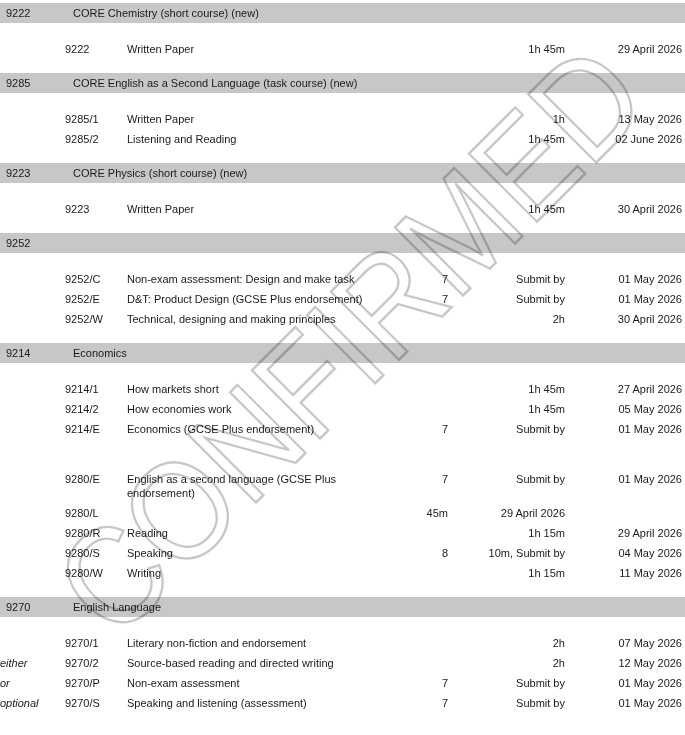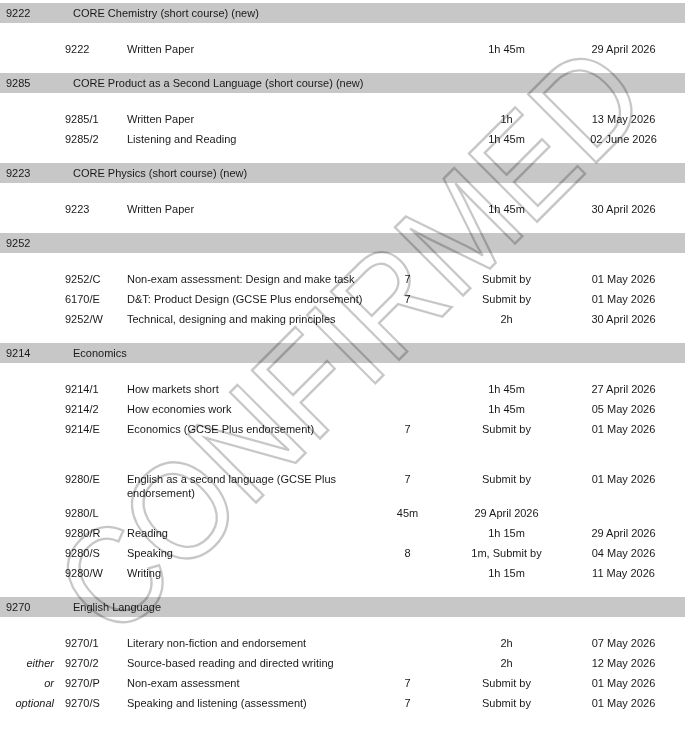--- a/index.html
+++ b/index.html
@@ -35,25 +35,24 @@
   .component-row {
     display: grid;
     grid-template-columns: 65px 62px 240px 81px 117px 117px;
     align-items: start;
     min-height: 20px;
     padding: 3px 0;
     font-size: 11px;
     line-height: 14px;
   }
   .cell-qualifier {
-    text-align: right;
     padding-right: 11px;
     font-style: italic;
   }
-  .cell-note, .cell-duration, .cell-date { text-align: center; }
+  .cell-note, .cell-duration, .cell-date { text-align: right; }
   .watermark-svg {
     position: absolute;
     left: 0; top: 0;
     width: 685px; height: 735px;
     pointer-events: none;
   }
 </style>
 </head>
 <body>
 
@@ -73,21 +72,21 @@
     <span class="cell-note"></span>
     <span class="cell-duration">1h 45m</span>
     <span class="cell-date">29 April 2026</span>
   </div>
 </div>
   </section>
 
   <section>
     <div class="section-header">
       <span class="course-code">9285</span>
-      <span class="course-title">CORE Product as a Second Language (short course) (new)</span>
+      <span class="course-title">CORE English as a Second Language (task course) (new)</span>
     </div>
     <div class="section-rows">
   <div class="component-row">
     <span class="cell-qualifier"></span>
     <span class="cell-code">9285/1</span>
     <span class="cell-title">Written Paper</span>
     <span class="cell-note"></span>
     <span class="cell-duration">1h</span>
     <span class="cell-date">13 May 2026</span>
   </div>
@@ -129,21 +128,21 @@
     <span class="cell-qualifier"></span>
     <span class="cell-code">9252/C</span>
     <span class="cell-title">Non-exam assessment: Design and make task</span>
     <span class="cell-note">7</span>
     <span class="cell-duration">Submit by</span>
     <span class="cell-date">01 May 2026</span>
   </div>
 
   <div class="component-row">
     <span class="cell-qualifier"></span>
-    <span class="cell-code">6170/E</span>
+    <span class="cell-code">9252/E</span>
     <span class="cell-title">D&amp;T: Product Design (GCSE Plus endorsement)</span>
     <span class="cell-note">7</span>
     <span class="cell-duration">Submit by</span>
     <span class="cell-date">01 May 2026</span>
   </div>
 
   <div class="component-row">
     <span class="cell-qualifier"></span>
     <span class="cell-code">9252/W</span>
     <span class="cell-title">Technical, designing and making principles</span>
@@ -215,21 +214,21 @@
     <span class="cell-note"></span>
     <span class="cell-duration">1h 15m</span>
     <span class="cell-date">29 April 2026</span>
   </div>
 
   <div class="component-row">
     <span class="cell-qualifier"></span>
     <span class="cell-code">9280/S</span>
     <span class="cell-title">Speaking</span>
     <span class="cell-note">8</span>
-    <span class="cell-duration">1m, Submit by</span>
+    <span class="cell-duration">10m, Submit by</span>
     <span class="cell-date">04 May 2026</span>
   </div>
 
   <div class="component-row">
     <span class="cell-qualifier"></span>
     <span class="cell-code">9280/W</span>
     <span class="cell-title">Writing</span>
     <span class="cell-note"></span>
     <span class="cell-duration">1h 15m</span>
     <span class="cell-date">11 May 2026</span>

